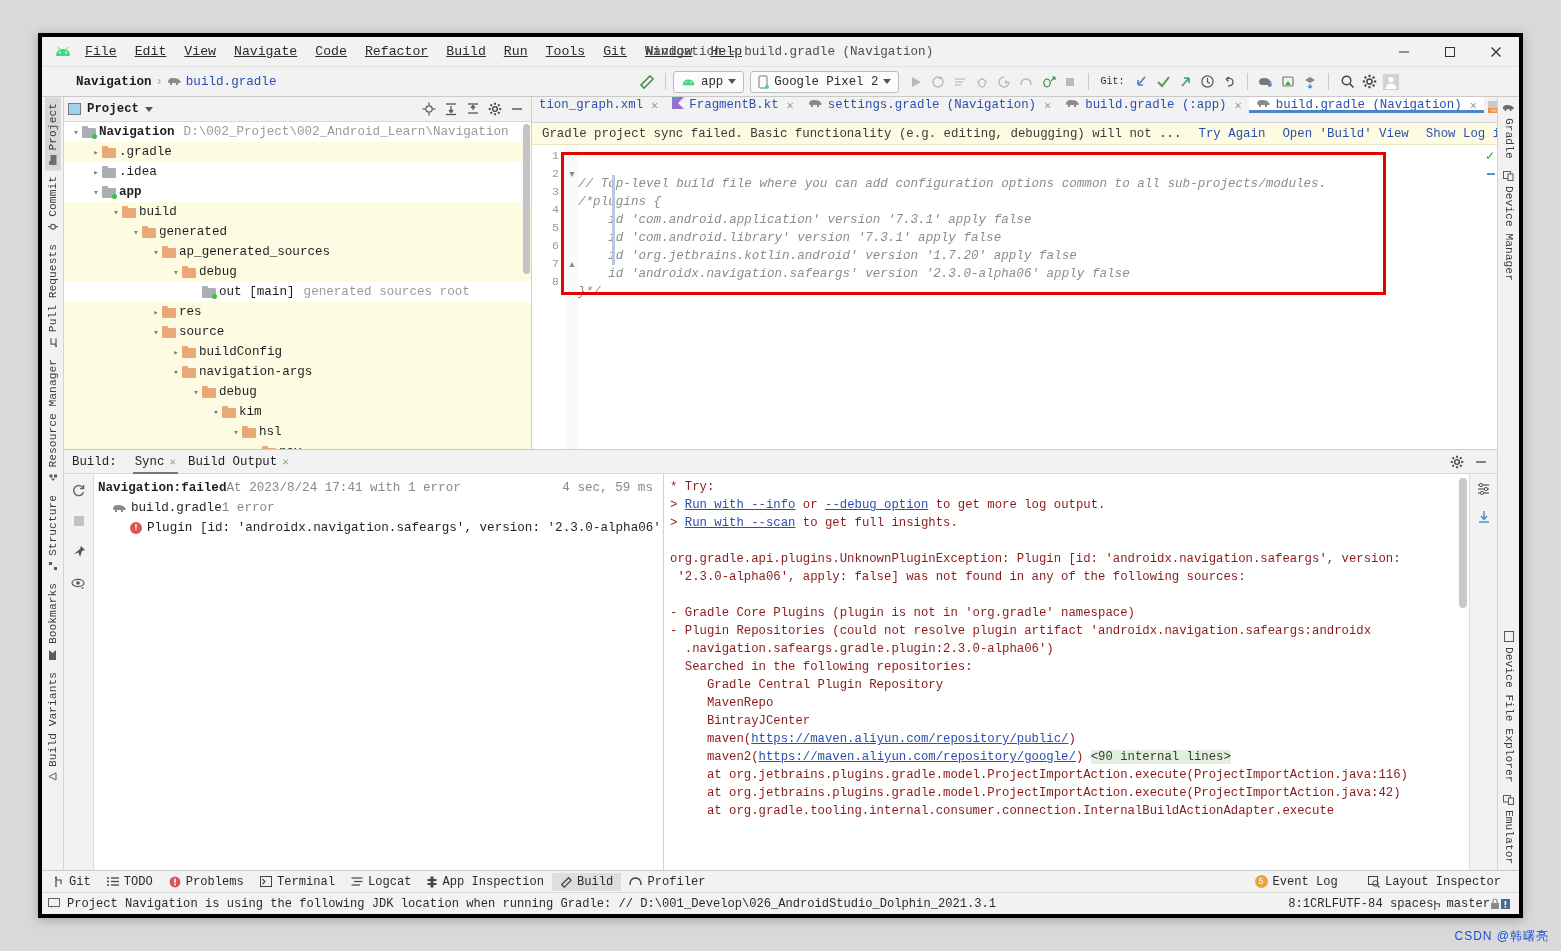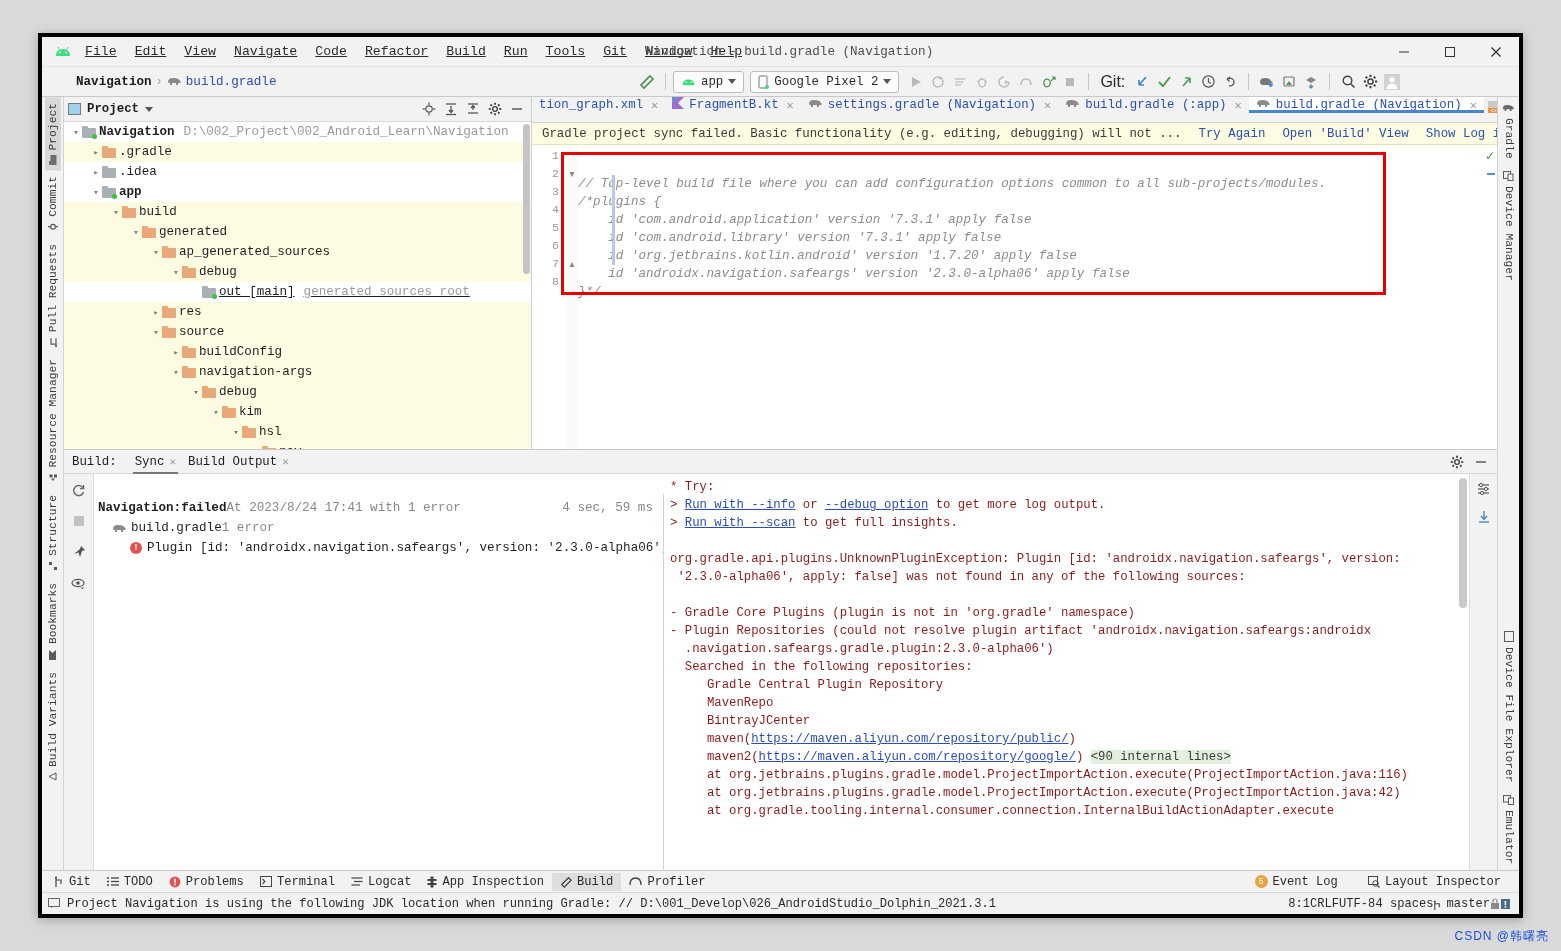--- a/index.html
+++ b/index.html
@@ -91,21 +91,21 @@
     height: 22px;
     border: 1px solid #bcbcbc; border-radius: 3px;
     background: #fcfcfc;
     display: flex; align-items: center; gap: 5px;
     padding: 0 7px; margin-right: 6px;
     font-family: "Liberation Mono", monospace;
     font-size: 12.4px; color: #2b2b2b;
     cursor: default;
   }
   .caret { width: 0; height: 0; border-left: 4px solid transparent; border-right: 4px solid transparent; border-top: 5px solid #555; }
-  .git-label { font-family: Liberation Sans, sans-serif; font-size: 16px; color: #2b2b2b; margin: 0 6px 0 4px; }
+  .git-label { font-family: Liberation Mono, monospace; font-size: 10px; color: #2b2b2b; margin: 0 6px 0 4px; }
   
   .body-area { flex: 1; display: flex; min-height: 0; }
   
   .vstrip {
     width: 22px; min-width: 22px;
     background: #f2f2f2;
     display: flex; flex-direction: column;
     align-items: center;
     position: relative;
   }
@@ -267,21 +267,21 @@
   .build-body { flex: 1; display: flex; min-height: 0; }
   .build-tools {
     width: 30px; min-width: 30px; background: #f2f2f2;
     display: flex; flex-direction: column; align-items: center;
     padding-top: 7px; gap: 13px; border-right: 1px solid #dcdcdc;
   }
   .btool { width: 18px; height: 18px; display: flex; align-items: center; justify-content: center; cursor: default; }
   .build-left {
     width: 570px; min-width: 570px;
     background: #fff; border-right: 1px solid #d4d4d4;
-    padding: 4px 0 0 4px; overflow: hidden; margin-top: 20px;
+    padding: 4px 0 0 4px; overflow: hidden;
   }
   .brow {
     height: 20px; display: flex; align-items: center;
     font-family: "Liberation Mono", monospace;
     font-size: 12.6px; color: #1f1f1f; white-space: nowrap; cursor: default;
   }
   .brow .dim { color: #888; }
   .brow .bold { font-weight: bold; }
   .brow .time { margin-left: auto; color: #888; padding-right: 10px; }
   .err-dot {
@@ -741,21 +741,21 @@
                     </span>
                     <span class="tlabel">ap_generated_sources</span>
                   </div>
                   <div class="trow hl" style="padding-left: 106px;">
                     <span class="arrow">▾</span>
                     <span class="folder">
                       <i></i>
                     </span>
                     <span class="tlabel">debug</span>
                   </div>
-                  <div class="trow" style="padding-left: 126px; text-decoration: underline;">
+                  <div class="trow" style="padding-left: 126px;">
                     <span class="arrow none"></span>
                     <span class="folder gray dot">
                       <i></i>
                     </span>
                     <span class="tlabel">out [main]</span>
                     <span class="tpath">generated sources root</span>
                   </div>
                   <div class="trow hl" style="padding-left: 86px;">
                     <span class="arrow">▸</span>
                     <span class="folder">

